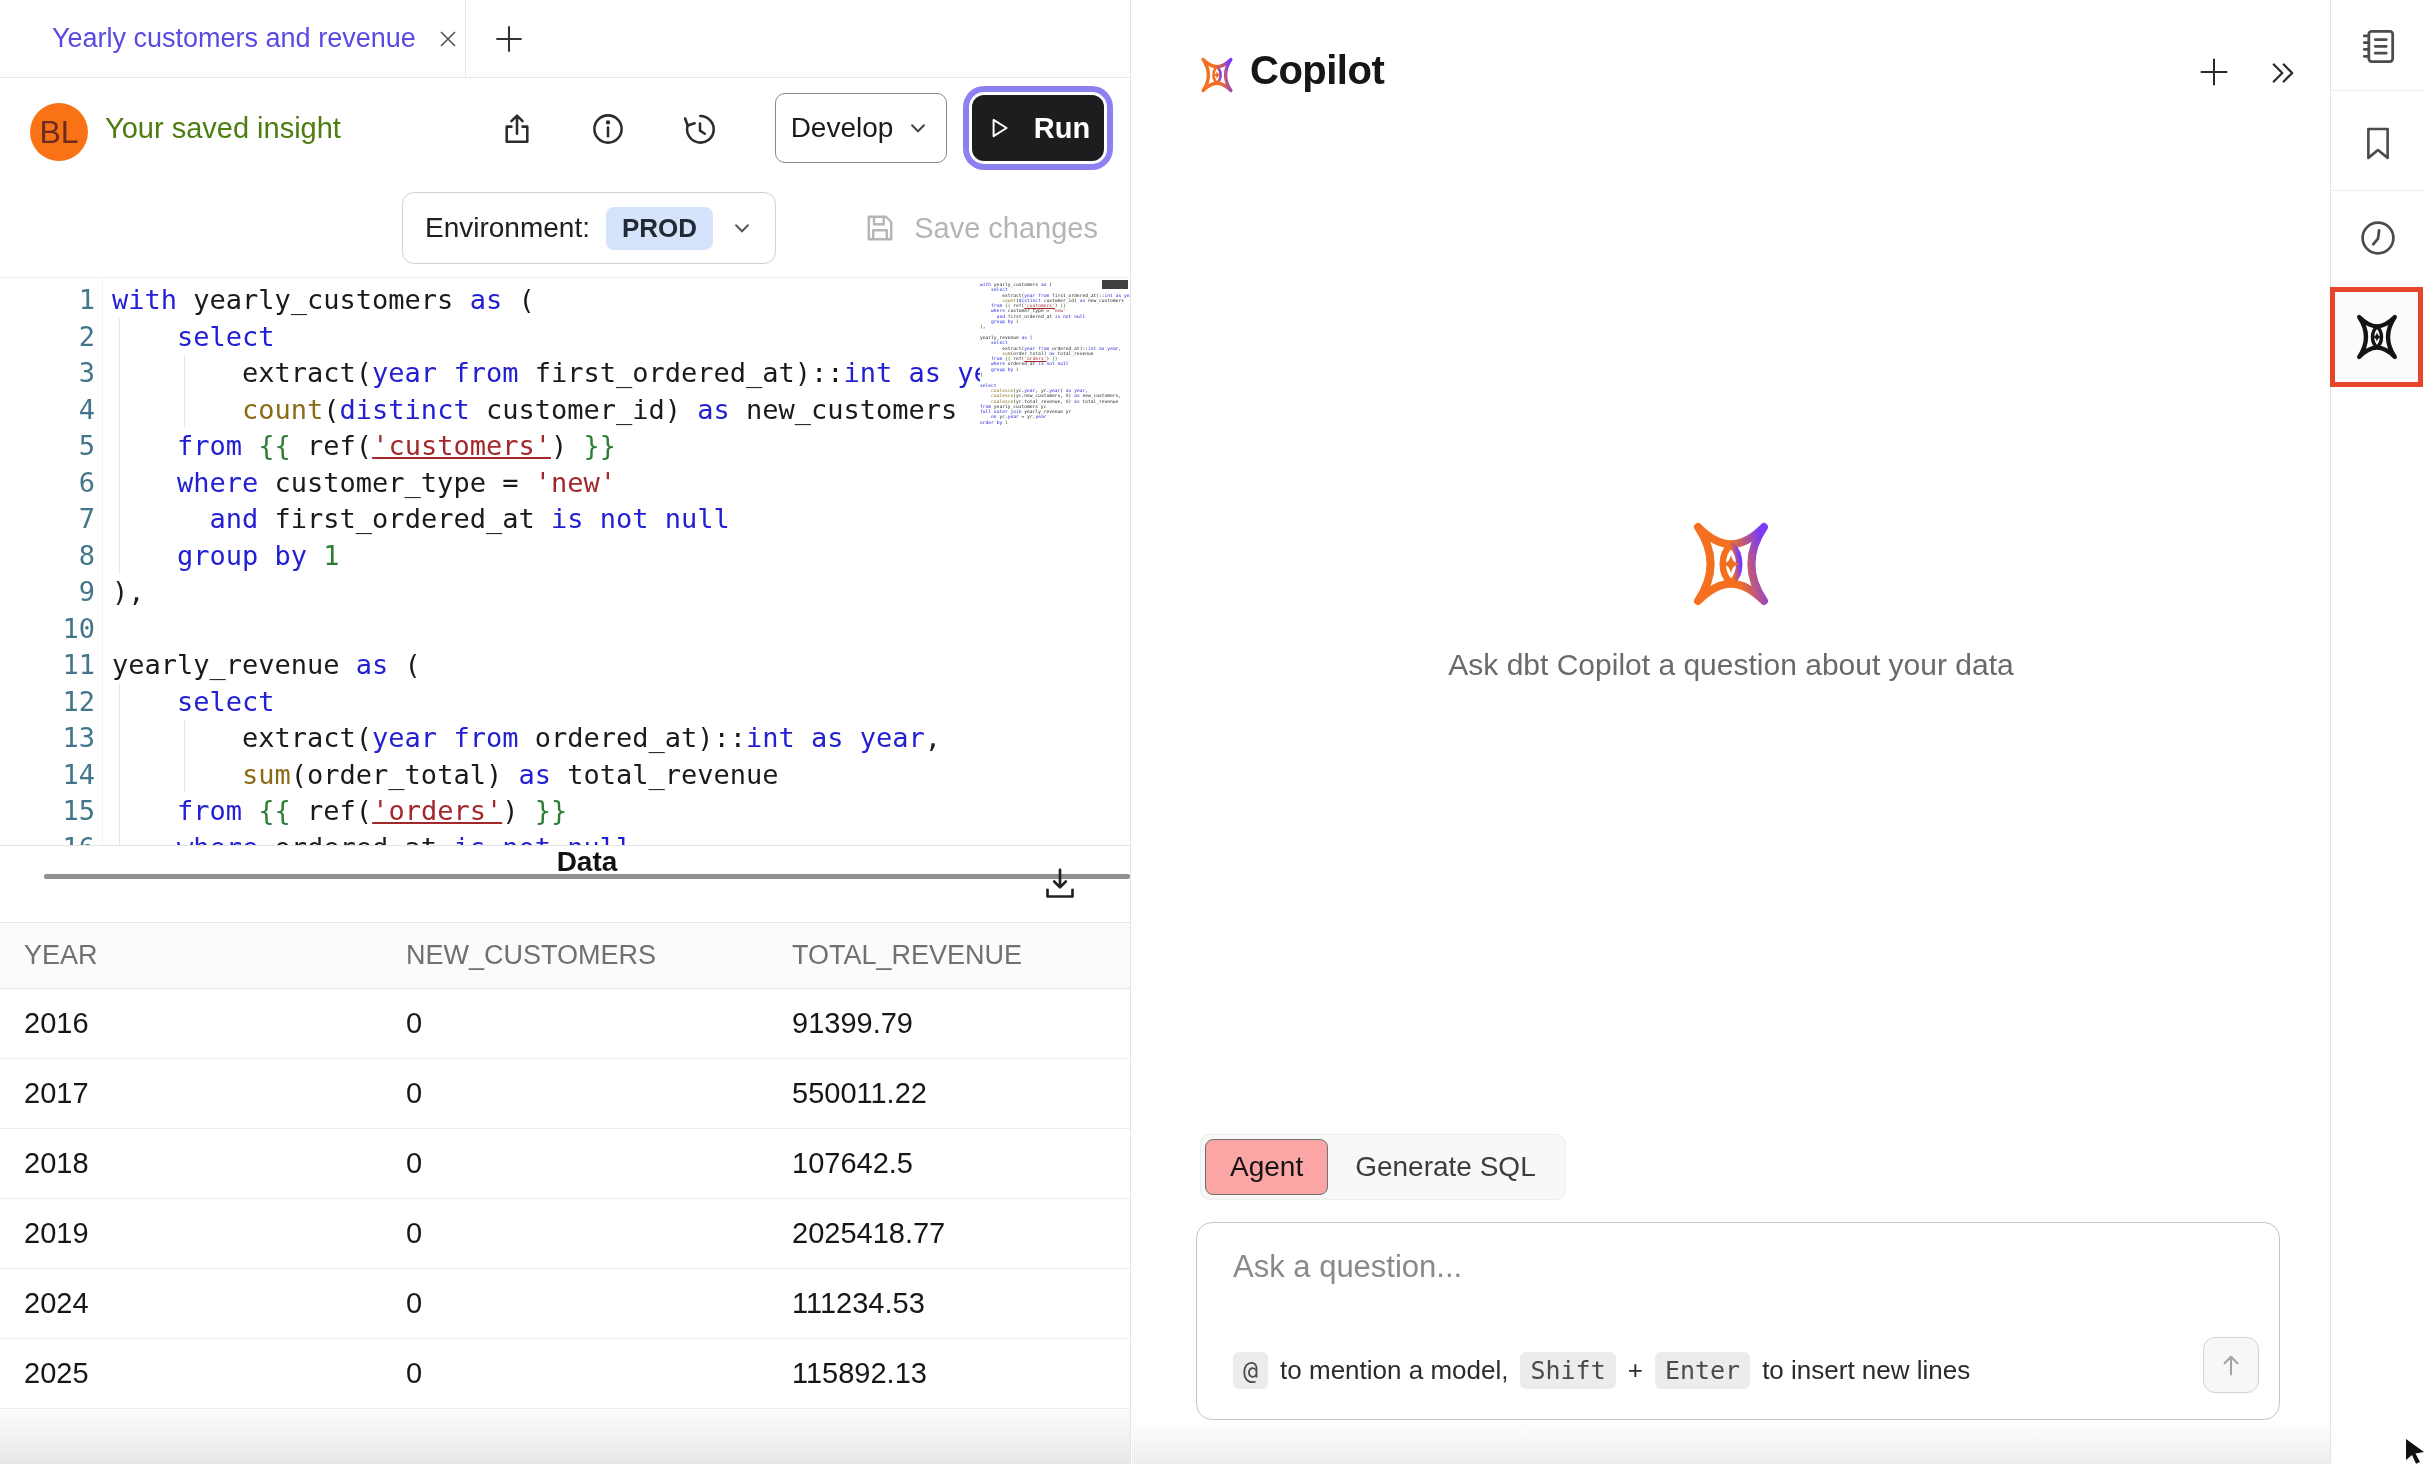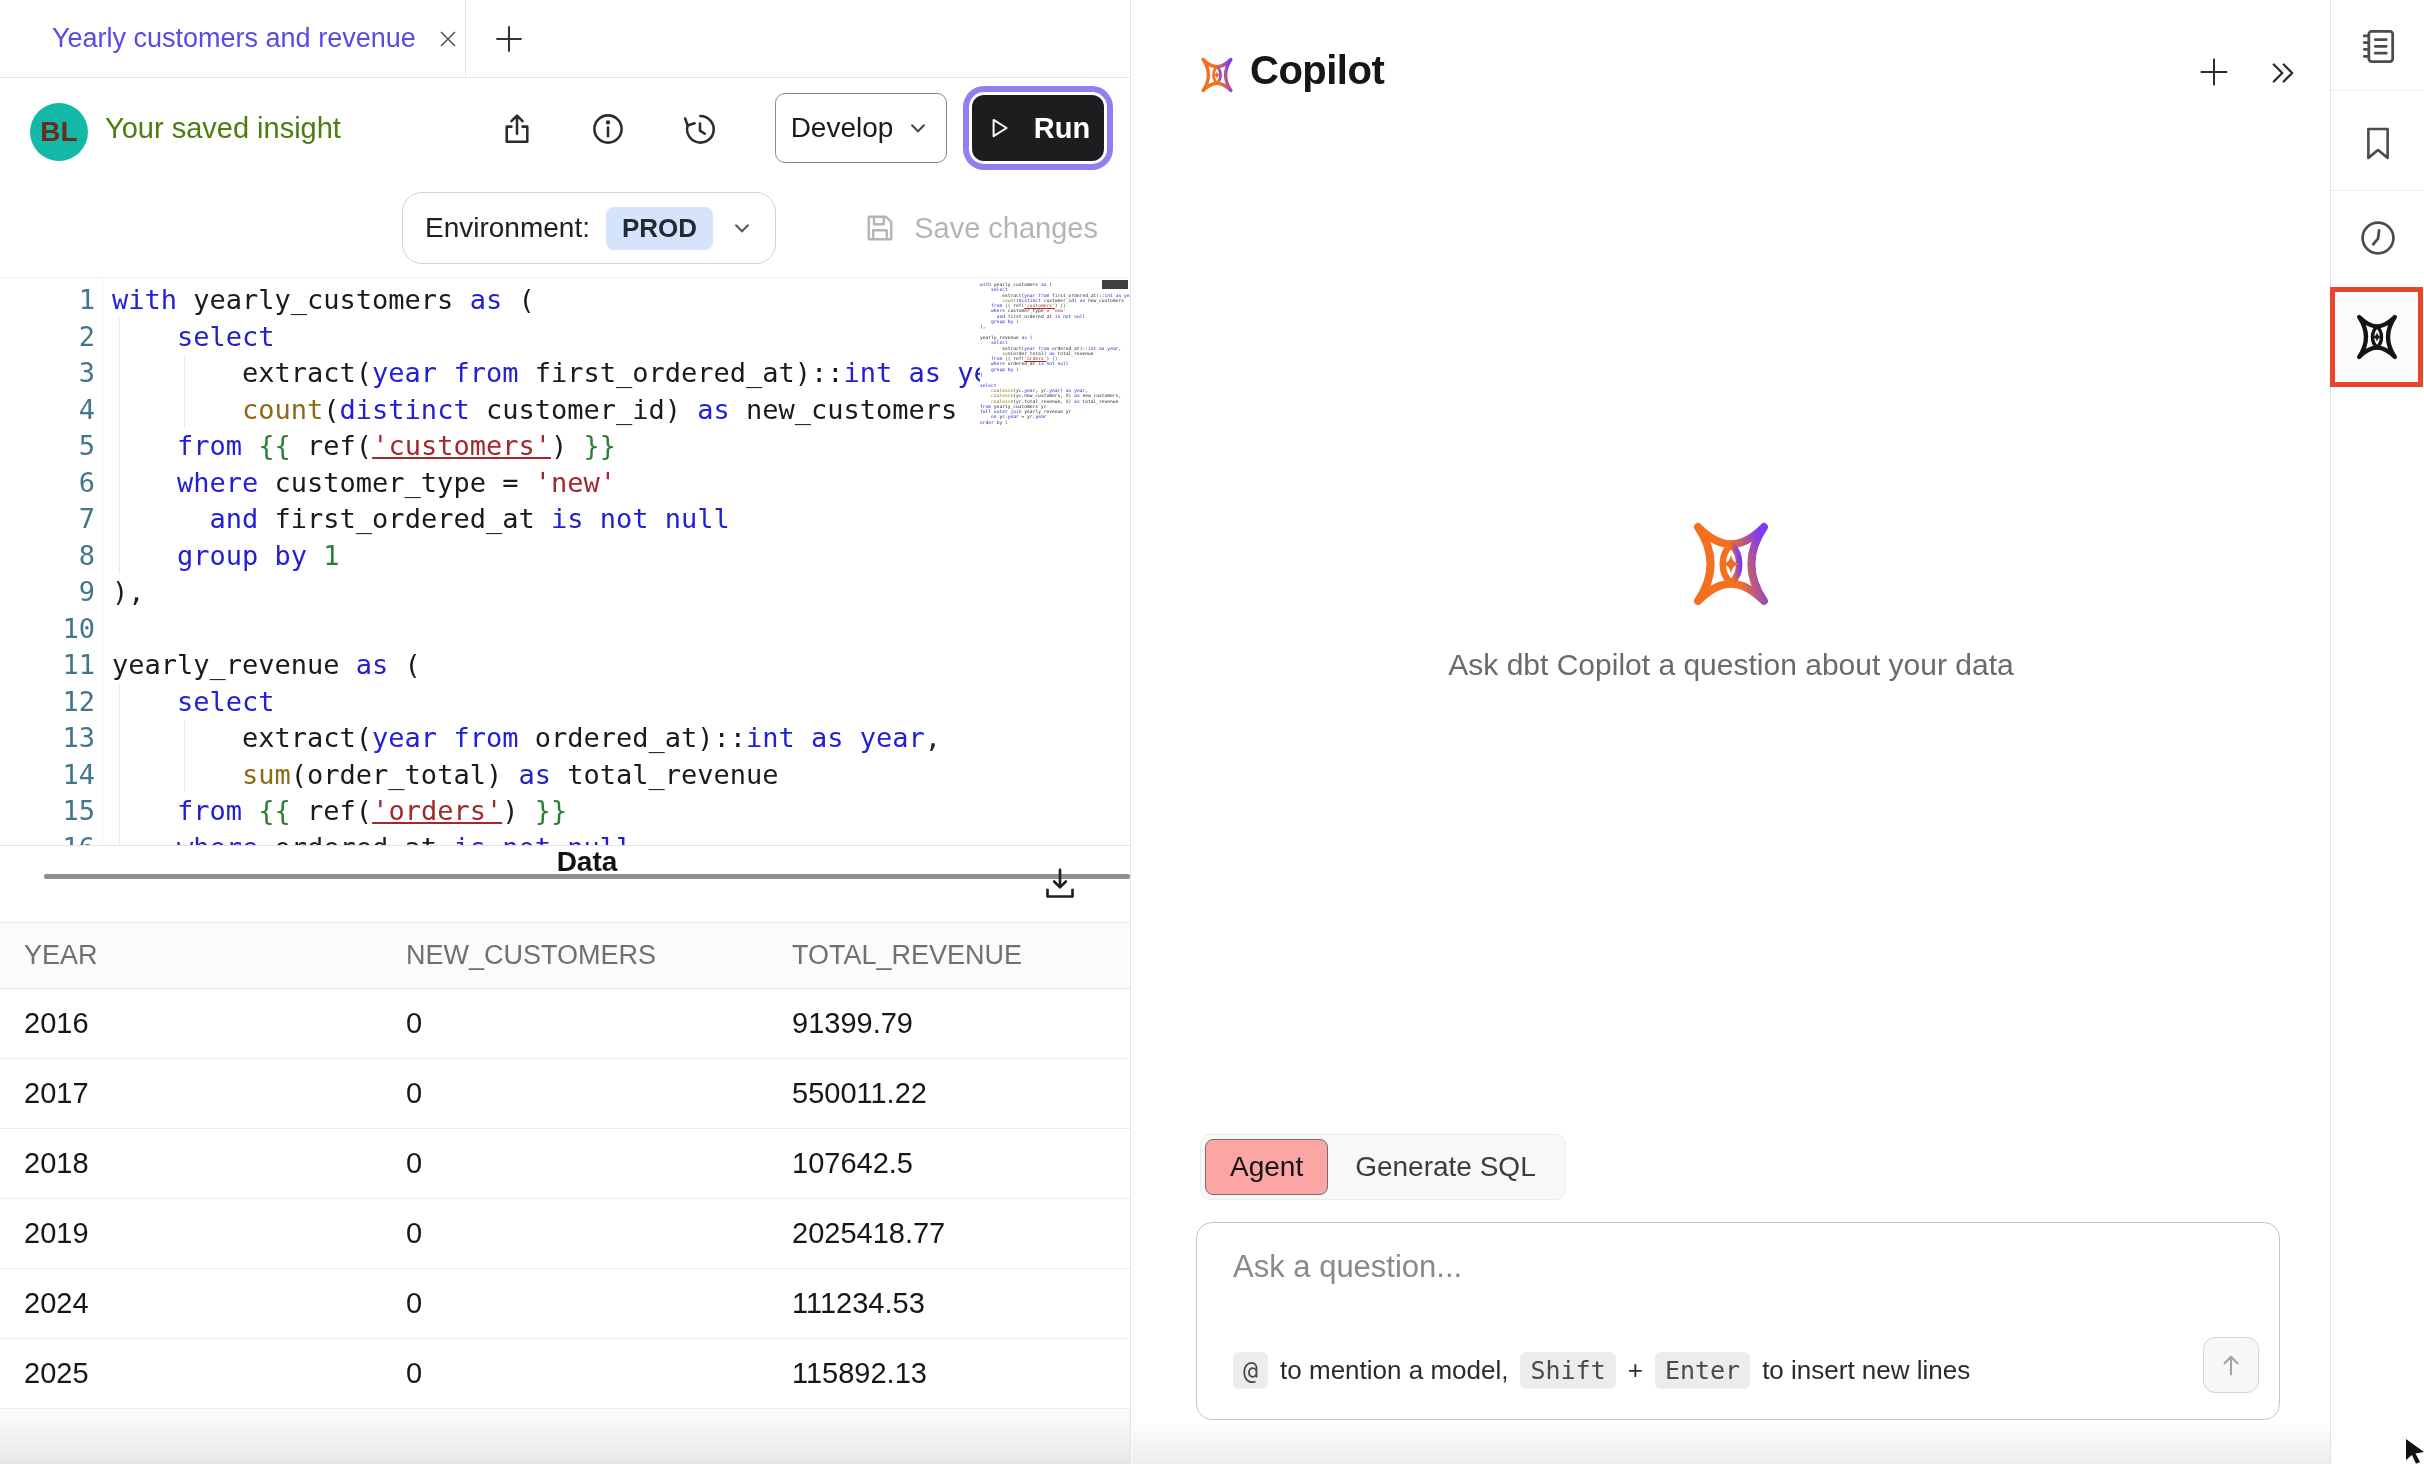--- a/index.html
+++ b/index.html
@@ -11,30 +11,30 @@
   
   .left-panel { position:absolute; left:0; top:0; width:1131px; height:1464px; border-right:1px solid #e3e3e3; background:#fff; }
 
   .tabbar { position:absolute; left:0; top:0; width:100%; height:78px; border-bottom:1px solid #e7e7e7; display:flex; align-items:stretch; }
   .tab { width:466px; border-right:1px solid #e7e7e7; display:flex; align-items:center; padding:0 26px 0 36px; gap:18px; }
   .tab-label { color:#5a49e3; font-size:27px; flex:1; white-space:nowrap;margin-left:16px; }
   .icon-btn { background:none; border:none; cursor:pointer; display:flex; align-items:center; justify-content:center; }
   .newtab { margin-left:24px; }
 
   .doc-header { position:absolute; left:0; top:78px; width:100%; height:100px; display:flex; align-items:center; }
-  .avatar { position:absolute; left:30px; top:25px; width:58px; height:58px; border-radius:50%; background:#14b8a6; color:#6b2c1e; font-weight:bold; font-size:28px; display:flex; align-items:center; justify-content:center; }
+  .avatar { position:absolute; left:30px; top:25px; width:58px; height:58px; border-radius:50%; background:#f97316; color:#6b2c1e; font-weight:normal; font-size:32px; display:flex; align-items:center; justify-content:center; }
   .doc-title { position:absolute; left:105px; top:0; height:100%; display:flex; align-items:center; font-size:29px; color:#4d7c0f; }
   .hdr-icon { position:absolute; top:32px; width:38px; height:38px; color:#2b2b2b; }
   .develop-btn { position:absolute; left:775px; top:15px; width:172px; height:70px; border:1.5px solid #8a8a8a; border-radius:10px; background:#fff; display:flex; align-items:center; justify-content:center; gap:12px; font-size:28px; color:#1b1b1b; cursor:pointer; font-family:inherit; }
   .run-btn { position:absolute; left:972px; top:17px; width:132px; height:66px; background:#1d1d1f; border:none; border-radius:12px; box-shadow:0 0 0 3px #ffffff, 0 0 0 9px #8d80f0; color:#fff; font-size:29px; font-weight:600; display:flex; align-items:center; justify-content:center; gap:22px; cursor:pointer; font-family:inherit; }
 
   .status-row { position:absolute; left:0; top:178px; width:100%; height:99px; }
   .query-pill { position:absolute; left:30px; top:20px; height:62px; background:#e8f7eb; border-radius:10px; display:flex; align-items:center; gap:14px; padding:0 28px 0 14px; }
   .query-pill span { color:#197d39; font-size:28px; font-weight:600; }
-  .env-btn { position:absolute; left:402px; top:14px; height:72px; border:1.5px solid #d2d2d2; border-radius:20px; background:#fff; display:flex; align-items:center; gap:16px; padding:0 20px 0 22px; font-size:28px; color:#202020; cursor:pointer; font-family:inherit; }
+  .env-btn { position:absolute; left:402px; top:14px; height:72px; border:1.5px solid #d2d2d2; border-radius:12px; background:#fff; display:flex; align-items:center; gap:16px; padding:0 20px 0 22px; font-size:28px; color:#202020; cursor:pointer; font-family:inherit; }
   .env-chip { background:#d6e4fb; border-radius:8px; padding:6px 16px; font-size:26px; font-weight:600; color:#232a36; }
   .save-btn { position:absolute; right:32px; top:22px; height:56px; display:flex; align-items:center; gap:16px; background:none; border:none; color:#b5b5b5; font-size:29px; cursor:default; font-family:inherit; }
 
   
   .editor { position:absolute; left:0; top:277px; width:100%; height:568px; border-top:1px solid #ededed; background:#fff; overflow:hidden; }
   .gutter { position:absolute; left:0; top:4px; width:95px; text-align:right; font-family:"DejaVu Sans Mono", monospace; font-size:27px; line-height:36.5px; color:#44768b; }
   .gutter-sep { position:absolute; left:102px; top:0; width:1px; height:100%; background:#f2f2f2; }
   .code { position:absolute; left:112px; top:4px; font-family:"DejaVu Sans Mono", monospace; font-size:27px; line-height:36.5px; color:#1a1a1a; white-space:pre; }
   .tok-k { color:#2320d4; }
   .tok-f { color:#8a6b16; }

